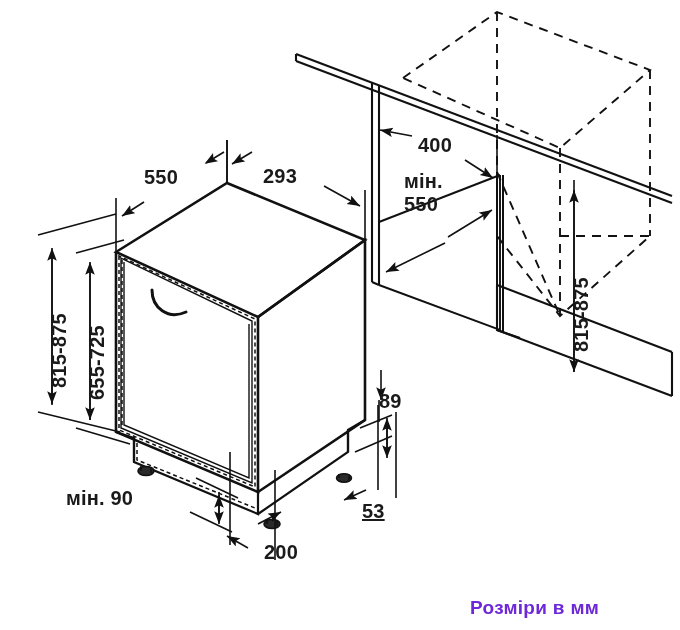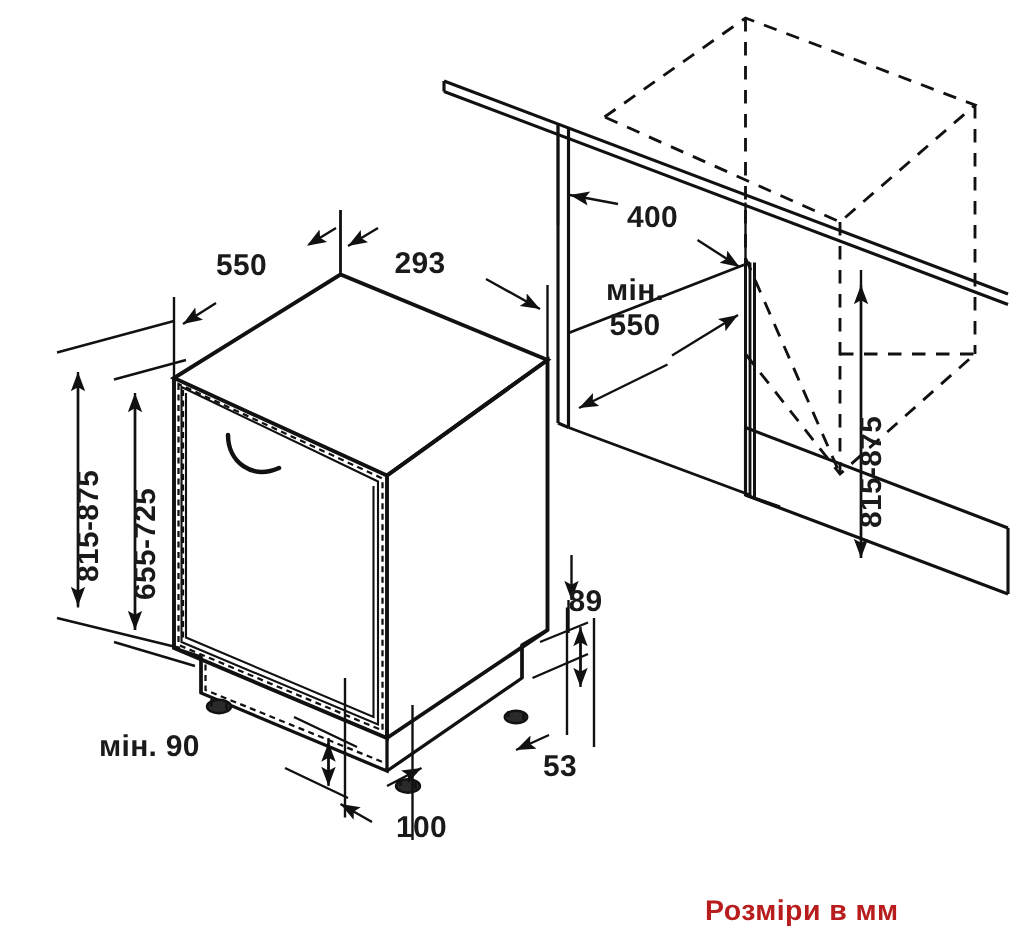--- a/index.html
+++ b/index.html
@@ -41,21 +41,21 @@
   }
   .dim-label.vertical {
     transform-origin: 0 0;
     transform: rotate(-90deg);
   }
   .caption {
     position: absolute;
     font-family: "Liberation Sans", sans-serif;
     font-weight: bold;
     font-size: 19px;
-    color: #b91c1c;
+    color: #6d28d9;
     white-space: nowrap;
     letter-spacing: 0.3px;
   }
   .two-line {
     line-height: 1.14;
   }
 </style>
 </head>
 <body>
 
@@ -251,32 +251,32 @@
   <div class="dim-label" style="left:144px; top:166px;">550</div>
 
   <div class="dim-label" style="left:263px; top:165px;">293</div>
 
   <div class="dim-label vertical" style="left:48px; top:388px;">815-875</div>
 
   <div class="dim-label vertical" style="left:86px; top:400px;">655-725</div>
 
   <div class="dim-label" style="left:418px; top:134px;">400</div>
 
-  <div class="dim-label two-line" style="left:404px; top:183px;text-align:center;">
+  <div class="dim-label two-line" style="left:404px; top:170px;">
     <div>мін.</div>
     <div>550</div>
   </div>
 
   <div class="dim-label vertical" style="left:570px; top:352px;">815-875</div>
 
   <div class="dim-label" style="left:379px; top:390px;">89</div>
 
-  <div class="dim-label" style="left:362px; top:500px;">53</div>
-
-  <div class="dim-label" style="left:264px; top:541px;">100</div>
+  <div class="dim-label" style="left:362px; top:500px;text-decoration:underline;">53</div>
+
+  <div class="dim-label" style="left:264px; top:541px;">200</div>
 
   <div class="dim-label two-line" style="left:66px; top:487px;">
     <div>мін. 90</div>
   </div>
 
   <div class="caption" style="left:470px; top:597px;">Розміри в мм</div>
 
 </div>
 
 </body></html>

